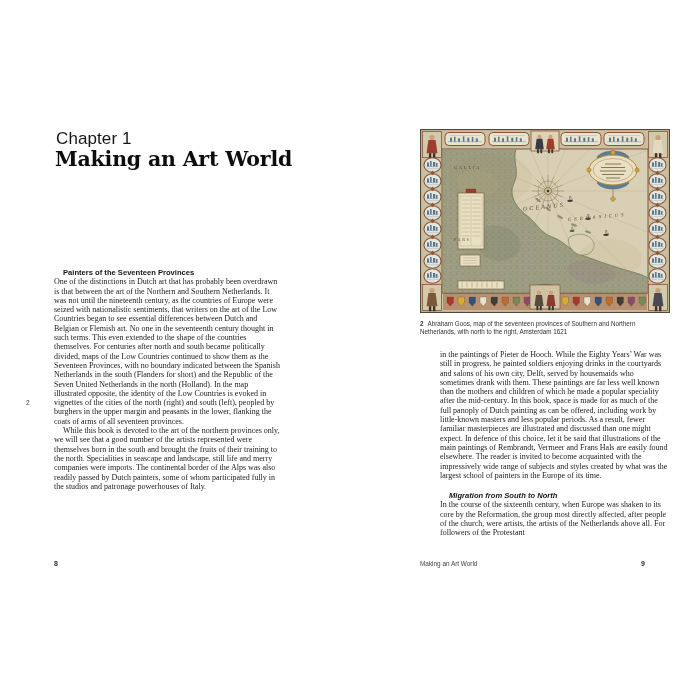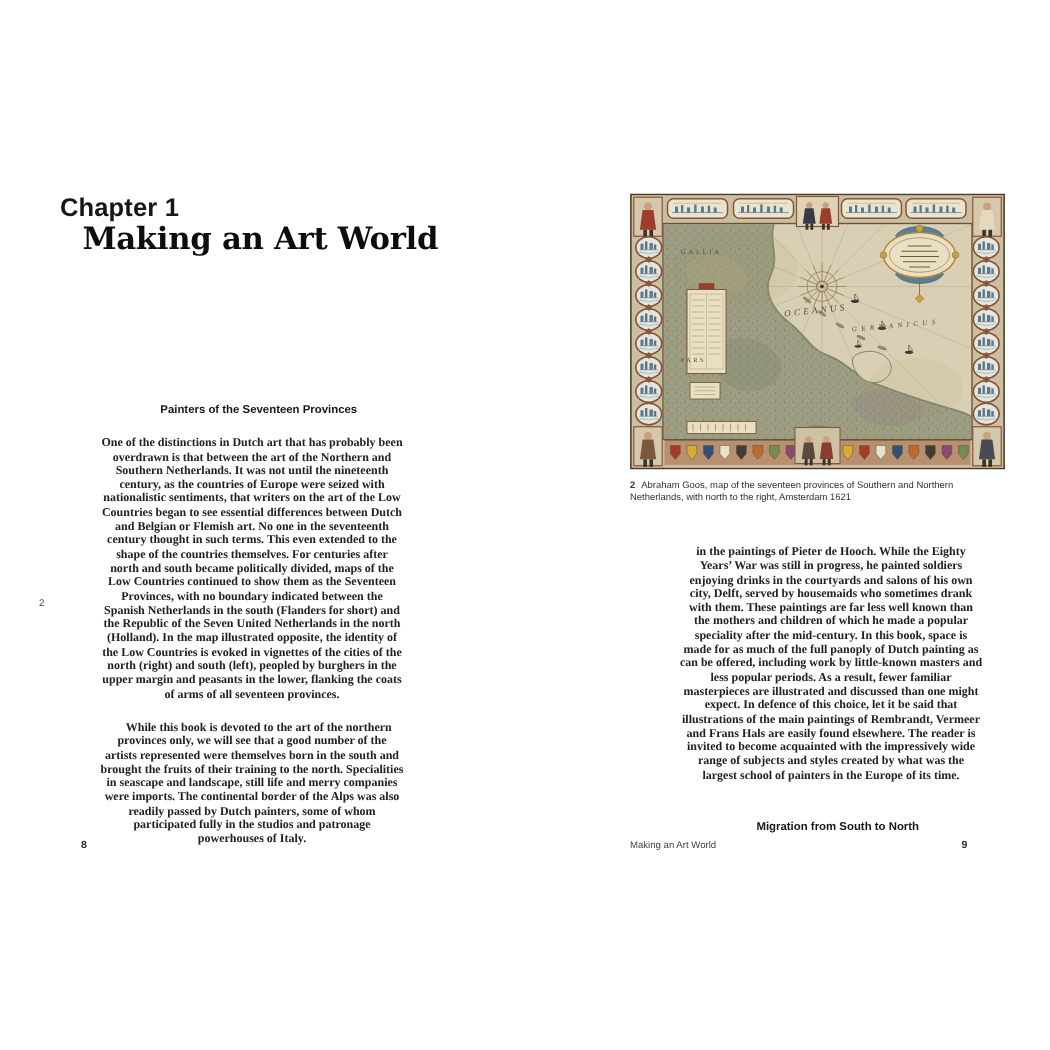--- a/index.html
+++ b/index.html
@@ -2,40 +2,40 @@
 <html><head>
 <meta charset="utf-8">
 <style>
   html,body{margin:0;padding:0;}
   body{
     width:700px;height:700px;position:relative;background:#ffffff;
     font-family:"Liberation Serif",serif;color:#1f1f1f;overflow:hidden;
   }
   .abs{position:absolute;}
   .chapter-label{
-    left:40px;top:129px;font-family:"Liberation Sans",sans-serif;
-    font-size:17px;font-weight:700;color:#161616;letter-spacing:.1px;
+    left:56px;top:129px;font-family:"Liberation Sans",sans-serif;
+    font-size:17px;font-weight:400;color:#161616;letter-spacing:.1px;
   }
   .chapter-title{
     left:55px;top:147px;margin:0;font-family:"DejaVu Serif","Liberation Serif",serif;
     font-size:20.5px;font-weight:700;color:#0d0d0d;letter-spacing:-.2px;
   }
   .body-col{
     width:228px;font-size:8px;line-height:9.3px;color:#212121;
-    font-family:"Liberation Serif",serif;text-align:center;
+    font-family:"Liberation Serif",serif;text-align:left;
   }
   .body-left{left:54px;top:268px;}
   .body-right{left:440px;top:350px;}
-  .body-col p{margin:13px;font-weight:bold;}
+  .body-col p{margin:0;}
   .body-col p.ind{text-indent:9px;}
   .sec-heading{
     margin:0;font-family:"Liberation Sans",sans-serif;font-size:7.6px;
     font-weight:700;color:#161616;line-height:9.3px;padding-left:9px;
   }
-  .sec-heading.mt{margin-top:25px;}
+  .sec-heading.mt{margin-top:11px;font-style:italic;}
   .margin-ref{
     left:26px;top:399px;font-family:"Liberation Sans",sans-serif;
     font-size:6.5px;color:#3c3c3c;
   }
   .pagenum{
     font-family:"Liberation Sans",sans-serif;font-size:7px;font-weight:700;color:#2b2b2b;
   }
   .pagenum-left{left:54px;top:560px;}
   .pagenum-right{left:641px;top:560px;}
   .running-footer{
@@ -362,19 +362,20 @@
       </svg>
     </figure>
 
     <figcaption class="abs caption">
       <span class="capnum">2</span><span>Abraham Goos, map of the seventeen provinces of Southern and Northern Netherlands, with north to the right, Amsterdam 1621</span>
     </figcaption>
 
     <div class="abs body-col body-right">
       <p>in the paintings of Pieter de Hooch. While the Eighty Years’ War was still in progress, he painted soldiers enjoying drinks in the courtyards and salons of his own city, Delft, served by housemaids who sometimes drank with them. These paintings are far less well known than the mothers and children of which he made a popular speciality after the mid-century. In this book, space is made for as much of the full panoply of Dutch painting as can be offered, including work by little-known masters and less popular periods. As a result, fewer familiar masterpieces are illustrated and discussed than one might expect. In defence of this choice, let it be said that illustrations of the main paintings of Rembrandt, Vermeer and Frans Hals are easily found elsewhere. The reader is invited to become acquainted with the impressively wide range of subjects and styles created by what was the largest school of painters in the Europe of its time.</p>
       <h2 class="sec-heading mt">Migration from South to North</h2>
+      <p>In the course of the sixteenth century, when Europe was shaken to its core by the Reformation, the group most directly affected, after people of the church, were artists, the artists of the Netherlands above all. For followers of the Protestant</p>
     </div>
 
     <div class="abs running-footer">Making an Art World</div>
     <div class="abs pagenum pagenum-right">9</div>
   </section>
 
 </div>
 
 </body></html>

